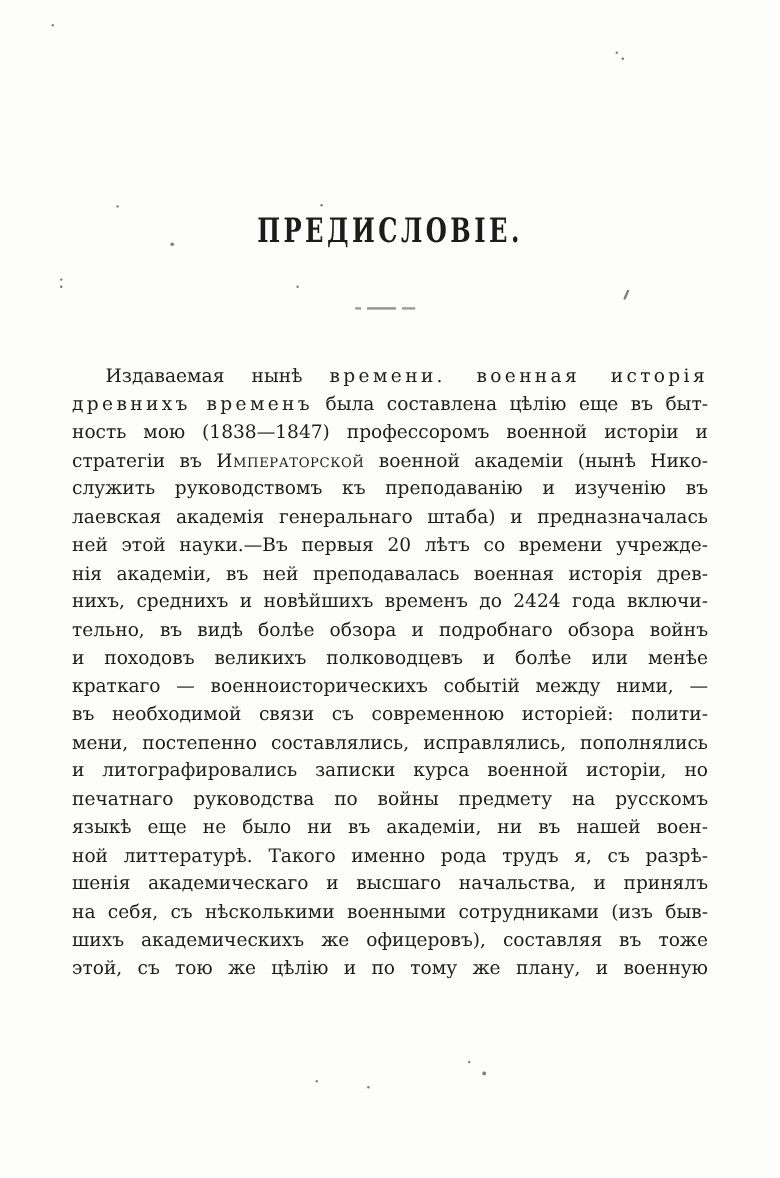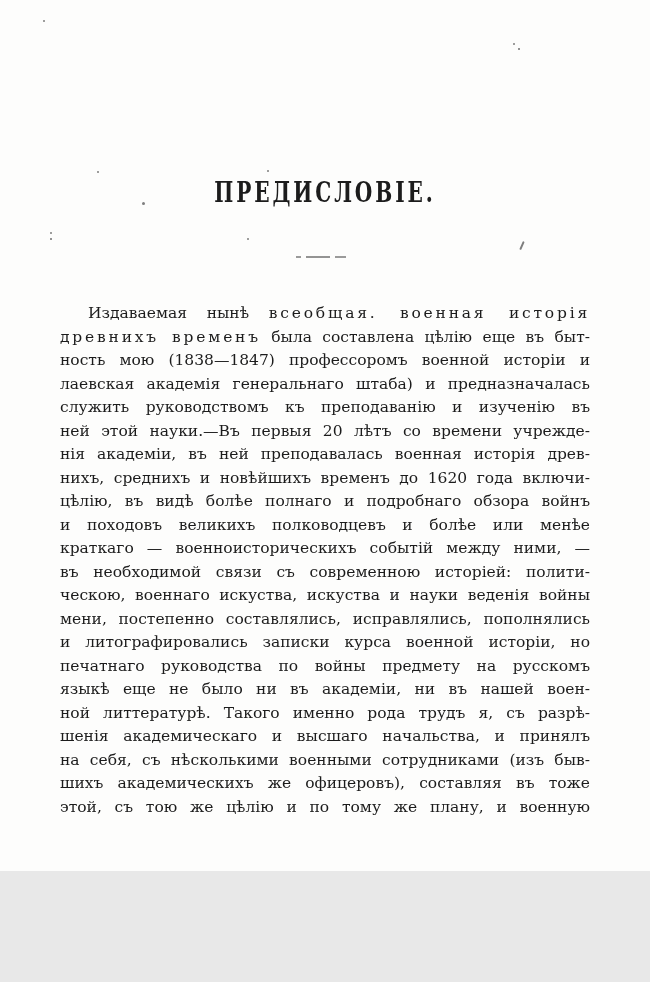--- a/index.html
+++ b/index.html
@@ -1,19 +1,19 @@
 <!DOCTYPE html>
 <html><head>
 <meta charset="utf-8">
 <style>
   html, body { margin: 0; padding: 0; background: #e8e8e8; }
   .page {
     position: relative;
     width: 650px;
-    height: 871px;
+    height: 982px;
     margin: 0;
     background: #fdfdfc;
     font-family: "DejaVu Serif", serif;
     color: #1c1c1c;
     overflow: hidden;
   }
   .page-title {
     position: absolute;
     top: 176px;
     left: 0;
@@ -70,33 +70,33 @@
 </head>
 <body>
 
 <div class="page">
 
   <div class="page-title">ПРЕДИСЛОВІЕ.</div>
 
   <div class="ornament-rule"></div>
 
   <div class="body-text">
-    <div class="line first"><span>Издаваемая нынѣ </span><span class="spread">всеобщая. военная исторія</span></div>
+    <div class="line first"><span>Издаваемая нынѣ </span><span class="spread">времени. военная исторія</span></div>
     <div class="line"><span class="spread">древнихъ временъ</span><span> была составлена цѣлію еще въ быт-</span></div>
     <div class="line">ность мою (1838—1847) профессоромъ военной исторіи и</div>
+    <div class="line"><span>стратегіи въ </span><span class="smallcaps">Императорской</span><span> военной академіи (нынѣ Нико-</span></div>
+    <div class="line">служить руководствомъ къ преподаванію и изученію въ</div>
     <div class="line">лаевская академія генеральнаго штаба) и предназначалась</div>
-    <div class="line">служить руководствомъ къ преподаванію и изученію въ</div>
     <div class="line">ней этой науки.—Въ первыя 20 лѣтъ со времени учрежде-</div>
     <div class="line">нія академіи, въ ней преподавалась военная исторія древ-</div>
-    <div class="line">нихъ, среднихъ и новѣйшихъ временъ до 1620 года включи-</div>
-    <div class="line">цѣлію, въ видѣ болѣе полнаго и подробнаго обзора войнъ</div>
+    <div class="line">нихъ, среднихъ и новѣйшихъ временъ до 2424 года включи-</div>
+    <div class="line">тельно, въ видѣ болѣе обзора и подробнаго обзора войнъ</div>
     <div class="line">и походовъ великихъ полководцевъ и болѣе или менѣе</div>
     <div class="line">краткаго — военноисторическихъ событій между ними, —</div>
     <div class="line">въ необходимой связи съ современною исторіей: полити-</div>
-    <div class="line">ческою, военнаго искуства, искуства и науки веденія войны</div>
     <div class="line">мени, постепенно составлялись, исправлялись, пополнялись</div>
     <div class="line">и литографировались записки курса военной исторіи, но</div>
     <div class="line">печатнаго руководства по войны предмету на русскомъ</div>
     <div class="line">языкѣ еще не было ни въ академіи, ни въ нашей воен-</div>
     <div class="line">ной литтературѣ. Такого именно рода трудъ я, съ разрѣ-</div>
     <div class="line">шенія академическаго и высшаго начальства, и принялъ</div>
     <div class="line">на себя, съ нѣсколькими военными сотрудниками (изъ быв-</div>
     <div class="line">шихъ академическихъ же офицеровъ), составляя въ тоже</div>
     <div class="line">этой, съ тою же цѣлію и по тому же плану, и военную</div>
   </div>

